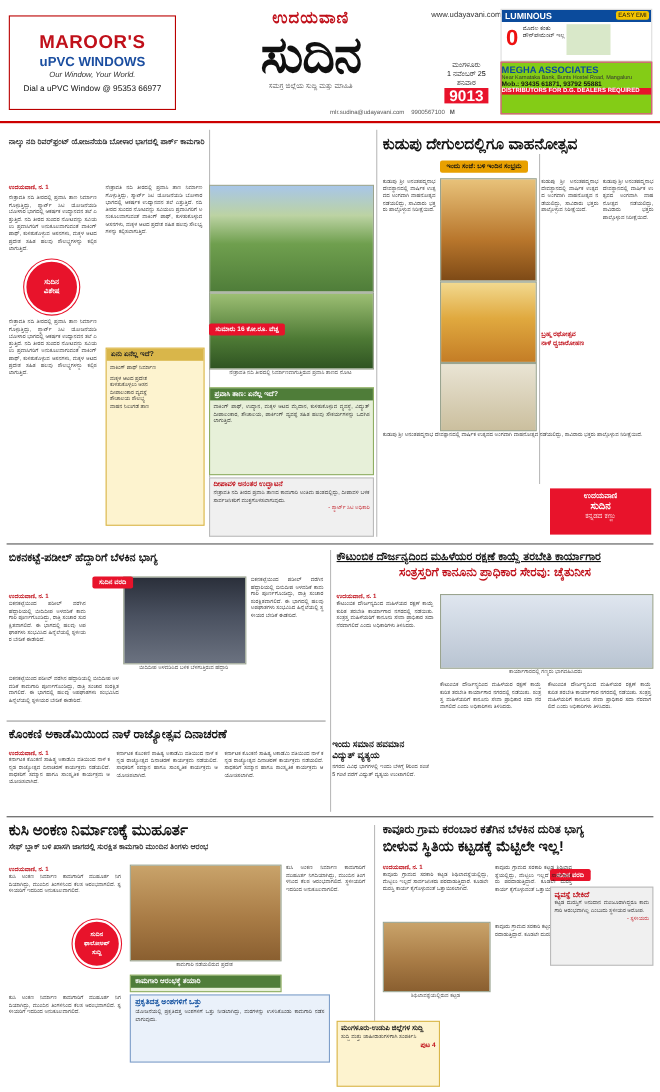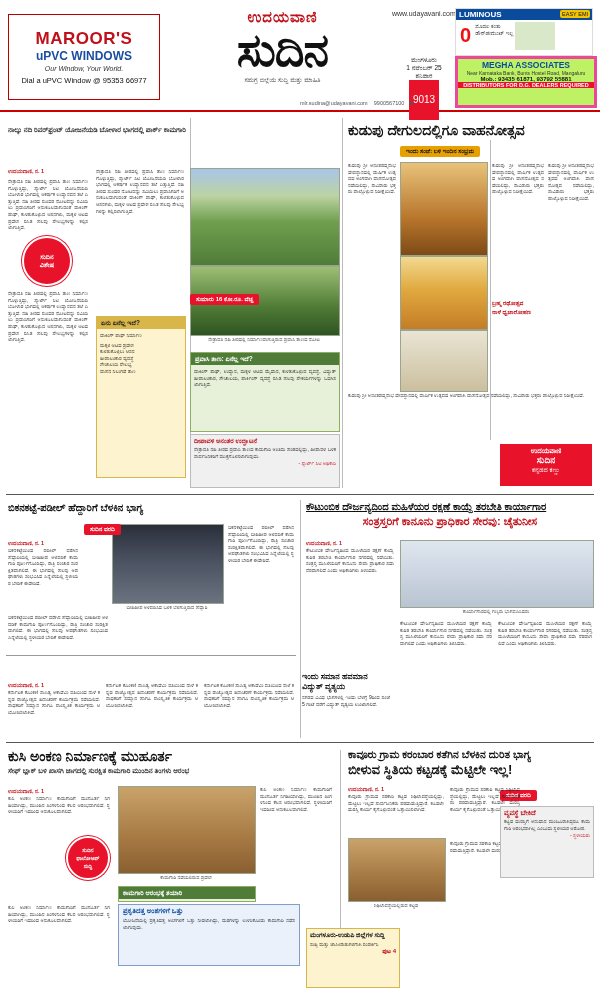--- a/index.html
+++ b/index.html
@@ -37,32 +37,32 @@
   }
   .lum-head{background:#0b4b9c;color:#fff;font-size:8px;font-weight:bold;padding:1px 3px;}
   .lum-badge{position:absolute;right:2px;top:1px;background:#f3c400;color:#111;font-size:5.5px;padding:1px 2px;border-radius:2px;}
   .lum-body{display:flex;height:32px;}
   .lum-zero{font-size:20px;font-weight:bold;color:#e11;padding:0 4px;line-height:30px;}
   .lum-txt{font-size:5.5px;color:#111;padding-top:3px;line-height:7px;}
   .lum-box{width:40px;background:#d9e8c9;margin:2px;}
 
   .megha{
     position:absolute;left:455px;top:56px;width:136px;height:46px;
-    border:3px solid #ec4899;background:#bef264;text-align:center;overflow:hidden;
+    border:1px solid #ec4899;background:#84cc16;text-align:left;overflow:hidden;
   }
   .megha-t{font-size:8.5px;font-weight:bold;color:#0b4b9c;margin-top:1px;}
   .megha-s{font-size:5px;color:#333;line-height:6px;}
   .megha-p{font-size:6px;font-weight:bold;color:#111;}
   .megha-d{background:#e8132b;color:#fff;font-size:5.5px;font-weight:bold;}
 
   .datebox{
     position:absolute;left:398px;top:56px;width:52px;text-align:center;
     font-size:6.5px;color:#111;line-height:8px;
   }
-  .datebox .pg{background:#e8132b;color:#fff;font-weight:normal;font-size:10px;display:inline-block;padding:16px 4px;}
+  .datebox .pg{background:#e8132b;color:#fff;font-weight:bold;font-size:14px;display:inline-block;padding:3px 4px;}
   .mailline{position:absolute;left:300px;top:100px;font-size:5.5px;color:#555;}
 
   
   .vrule{position:absolute;width:1px;background:#bbb;}
   .hrule{position:absolute;height:1px;background:#555;}
   .byline{font-size:5.5px;color:#c0101a;font-weight:bold;}
   .body-txt{
     font-size:5px;line-height:6.6px;color:#222;text-align:justify;
     word-break:break-all;
   }
@@ -265,20 +265,23 @@
     <div class="byline">ಉದಯವಾಣಿ, ನ. 1</div>
     <div class="body-txt">ಬಿಕನಕಟ್ಟೆಯಿಂದ ಪಡೀಲ್ ವರೆಗಿನ ಹೆದ್ದಾರಿಯಲ್ಲಿ ಬೀದಿದೀಪ ಅಳವಡಿಕೆ ಕಾಮಗಾರಿ ಪೂರ್ಣಗೊಂಡಿದ್ದು, ರಾತ್ರಿ ಸಂಚಾರ ಸುರಕ್ಷಿತವಾಗಲಿದೆ. ಈ ಭಾಗದಲ್ಲಿ ಹಲವು ಅಪಘಾತಗಳು ಸಂಭವಿಸಿದ ಹಿನ್ನೆಲೆಯಲ್ಲಿ ಸ್ಥಳೀಯರ ಬೇಡಿಕೆ ಈಡೇರಿದೆ.</div>
   </div>
   <div style="position:absolute;left:228px;top:524px;width:66px;">
     <div class="body-txt">ಬಿಕನಕಟ್ಟೆಯಿಂದ ಪಡೀಲ್ ವರೆಗಿನ ಹೆದ್ದಾರಿಯಲ್ಲಿ ಬೀದಿದೀಪ ಅಳವಡಿಕೆ ಕಾಮಗಾರಿ ಪೂರ್ಣಗೊಂಡಿದ್ದು, ರಾತ್ರಿ ಸಂಚಾರ ಸುರಕ್ಷಿತವಾಗಲಿದೆ. ಈ ಭಾಗದಲ್ಲಿ ಹಲವು ಅಪಘಾತಗಳು ಸಂಭವಿಸಿದ ಹಿನ್ನೆಲೆಯಲ್ಲಿ ಸ್ಥಳೀಯರ ಬೇಡಿಕೆ ಈಡೇರಿದೆ.</div>
   </div>
   <div style="position:absolute;left:8px;top:614px;width:100px;">
     <div class="body-txt">ಬಿಕನಕಟ್ಟೆಯಿಂದ ಪಡೀಲ್ ವರೆಗಿನ ಹೆದ್ದಾರಿಯಲ್ಲಿ ಬೀದಿದೀಪ ಅಳವಡಿಕೆ ಕಾಮಗಾರಿ ಪೂರ್ಣಗೊಂಡಿದ್ದು, ರಾತ್ರಿ ಸಂಚಾರ ಸುರಕ್ಷಿತವಾಗಲಿದೆ. ಈ ಭಾಗದಲ್ಲಿ ಹಲವು ಅಪಘಾತಗಳು ಸಂಭವಿಸಿದ ಹಿನ್ನೆಲೆಯಲ್ಲಿ ಸ್ಥಳೀಯರ ಬೇಡಿಕೆ ಈಡೇರಿದೆ.</div>
   </div>
 
+  <div style="position:absolute;left:8px;top:662px;width:285px;">
+    <div class="sec-title" style="font-size:11px;line-height:13px;">ಕೊಂಕಣಿ ಅಕಾಡೆಮಿಯಿಂದ ನಾಳೆ ರಾಜ್ಯೋತ್ಸವ ದಿನಾಚರಣೆ</div>
+  </div>
   <div style="position:absolute;left:8px;top:682px;width:92px;">
     <div class="byline">ಉದಯವಾಣಿ, ನ. 1</div>
     <div class="body-txt">ಕರ್ನಾಟಕ ಕೊಂಕಣಿ ಸಾಹಿತ್ಯ ಅಕಾಡೆಮಿ ವತಿಯಿಂದ ನಾಳೆ ಕನ್ನಡ ರಾಜ್ಯೋತ್ಸವ ದಿನಾಚರಣೆ ಕಾರ್ಯಕ್ರಮ ನಡೆಯಲಿದೆ. ಸಾಧಕರಿಗೆ ಸಮ್ಮಾನ ಹಾಗೂ ಸಾಂಸ್ಕೃತಿಕ ಕಾರ್ಯಕ್ರಮ ಆಯೋಜಿಸಲಾಗಿದೆ.</div>
   </div>
   <div style="position:absolute;left:106px;top:682px;width:92px;">
     <div class="body-txt">ಕರ್ನಾಟಕ ಕೊಂಕಣಿ ಸಾಹಿತ್ಯ ಅಕಾಡೆಮಿ ವತಿಯಿಂದ ನಾಳೆ ಕನ್ನಡ ರಾಜ್ಯೋತ್ಸವ ದಿನಾಚರಣೆ ಕಾರ್ಯಕ್ರಮ ನಡೆಯಲಿದೆ. ಸಾಧಕರಿಗೆ ಸಮ್ಮಾನ ಹಾಗೂ ಸಾಂಸ್ಕೃತಿಕ ಕಾರ್ಯಕ್ರಮ ಆಯೋಜಿಸಲಾಗಿದೆ.</div>
   </div>
   <div style="position:absolute;left:204px;top:682px;width:90px;">
     <div class="body-txt">ಕರ್ನಾಟಕ ಕೊಂಕಣಿ ಸಾಹಿತ್ಯ ಅಕಾಡೆಮಿ ವತಿಯಿಂದ ನಾಳೆ ಕನ್ನಡ ರಾಜ್ಯೋತ್ಸವ ದಿನಾಚರಣೆ ಕಾರ್ಯಕ್ರಮ ನಡೆಯಲಿದೆ. ಸಾಧಕರಿಗೆ ಸಮ್ಮಾನ ಹಾಗೂ ಸಾಂಸ್ಕೃತಿಕ ಕಾರ್ಯಕ್ರಮ ಆಯೋಜಿಸಲಾಗಿದೆ.</div>
   </div>
@@ -300,21 +303,21 @@
   </div>
   <div style="position:absolute;left:498px;top:620px;width:94px;">
     <div class="body-txt">ಕೌಟುಂಬಿಕ ದೌರ್ಜನ್ಯದಿಂದ ಮಹಿಳೆಯರ ರಕ್ಷಣೆ ಕಾಯ್ದೆ ಕುರಿತ ತರಬೇತಿ ಕಾರ್ಯಾಗಾರ ನಗರದಲ್ಲಿ ನಡೆಯಿತು. ಸಂತ್ರಸ್ತ ಮಹಿಳೆಯರಿಗೆ ಕಾನೂನು ಸೇವಾ ಪ್ರಾಧಿಕಾರ ಸದಾ ನೆರವಾಗಲಿದೆ ಎಂದು ಅಧಿಕಾರಿಗಳು ತಿಳಿಸಿದರು.</div>
   </div>
   <div style="position:absolute;left:302px;top:672px;width:88px;">
     <div style="font-size:8px;font-weight:bold;color:#111;line-height:10px;">ಇಂದು ಸಮಾನ ಹವಮಾನ ವಿದ್ಯುತ್ ವ್ಯತ್ಯಯ</div>
     <div class="body-txt" style="margin-top:2px;">ನಗರದ ವಿವಿಧ ಭಾಗಗಳಲ್ಲಿ ಇಂದು ಬೆಳಗ್ಗೆ 9ರಿಂದ ಸಂಜೆ 5 ಗಂಟೆ ವರೆಗೆ ವಿದ್ಯುತ್ ವ್ಯತ್ಯಯ ಉಂಟಾಗಲಿದೆ.</div>
   </div>
 
   <div style="position:absolute;left:8px;top:748px;width:325px;">
-    <div class="sec-title" style="font-size:14px;line-height:16px;">ಕುಸಿ ಅಂಕಣ ನಿರ್ಮಾಣಕ್ಕೆ ಮುಹೂರ್ತ</div>
+    <div class="sec-title" style="font-size:14px;line-height:16px;font-family:Liberation Serif, serif;">ಕುಸಿ ಅಂಕಣ ನಿರ್ಮಾಣಕ್ಕೆ ಮುಹೂರ್ತ</div>
     <div class="sub-title" style="margin-top:2px;">ಸೇಫ್ ಬ್ಲಾಕ್ ಬಳಿ ಖಾಸಗಿ ಜಾಗದಲ್ಲಿ ಸುರಕ್ಷಿತ ಕಾಮಗಾರಿ ಮುಂದಿನ ತಿಂಗಳು ಆರಂಭ</div>
   </div>
 
   <div class="photo ph-soil" style="position:absolute;left:118px;top:786px;width:136px;height:86px;"></div>
   <div class="cap" style="position:absolute;left:118px;top:874px;width:136px;">ಕಾಮಗಾರಿ ನಡೆಯಲಿರುವ ಪ್ರದೇಶ</div>
 
   <div class="seal" style="left:66px;top:836px;width:40px;height:40px;font-size:5.5px;">
     <span>ಸುದಿನ</span>
     <span>ಫಾಲೋಅಪ್</span>
     <span>ಸುದ್ದಿ</span>

